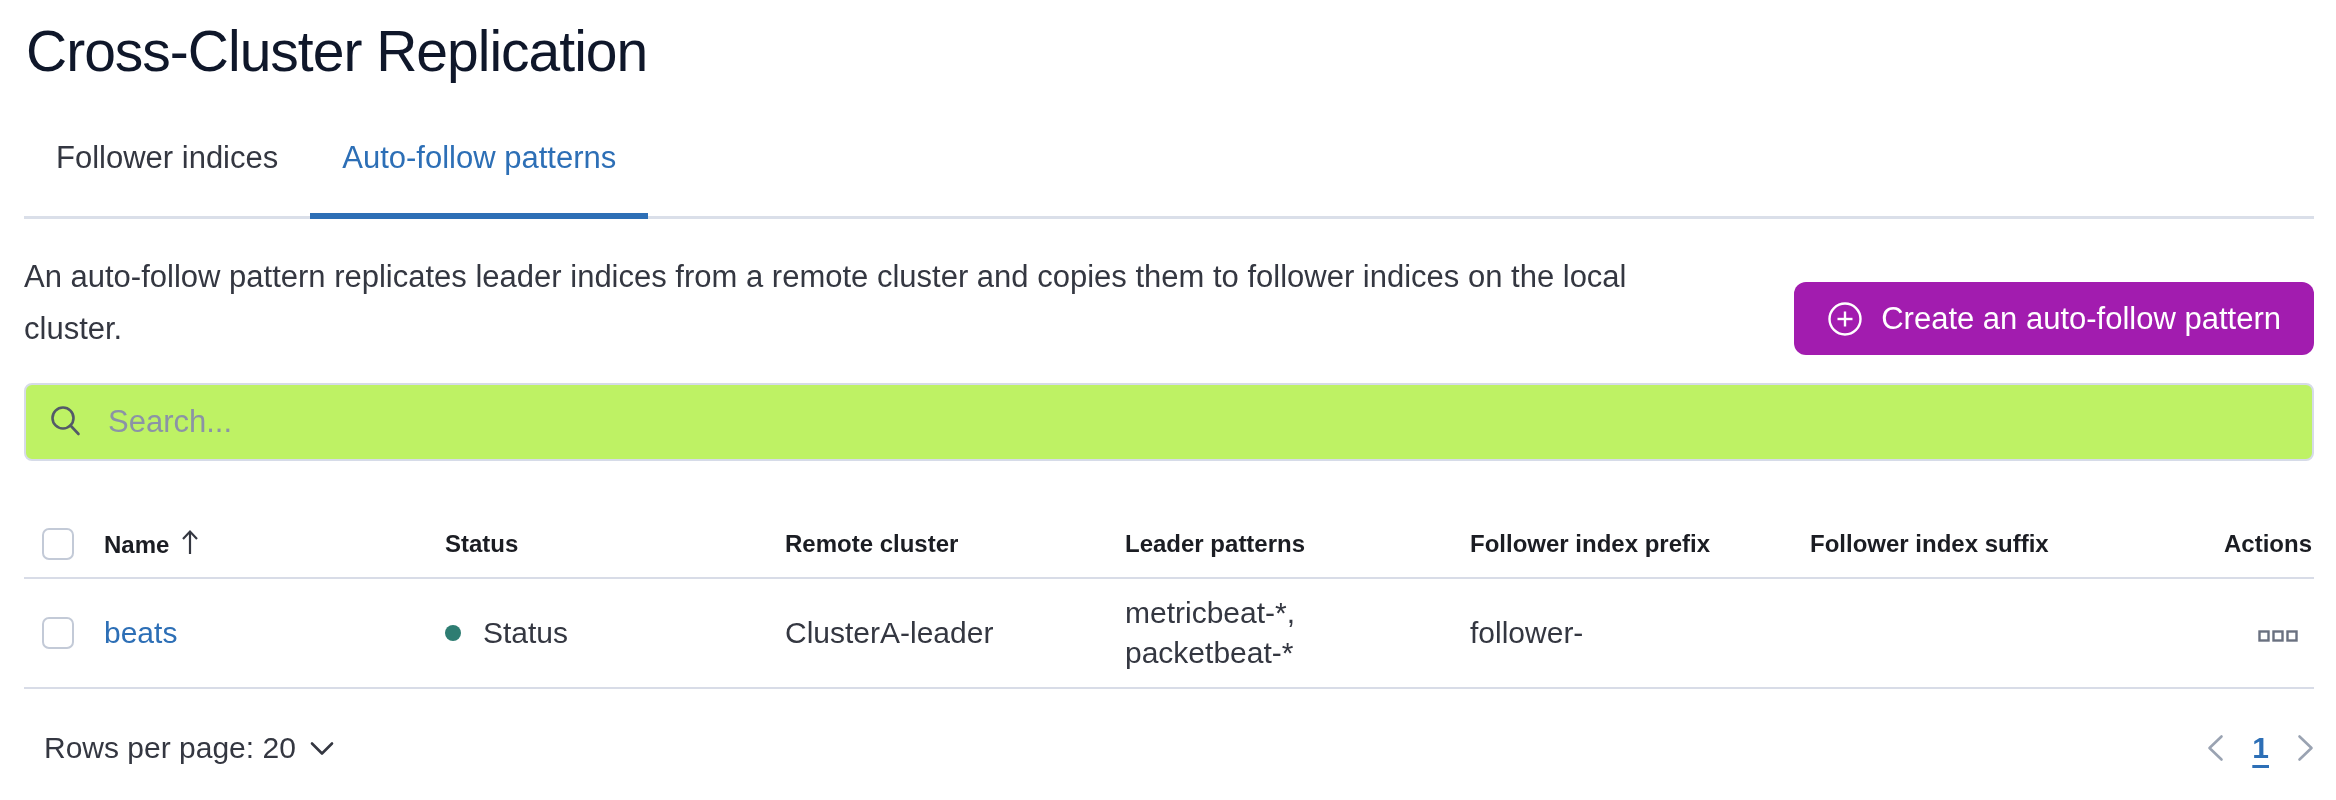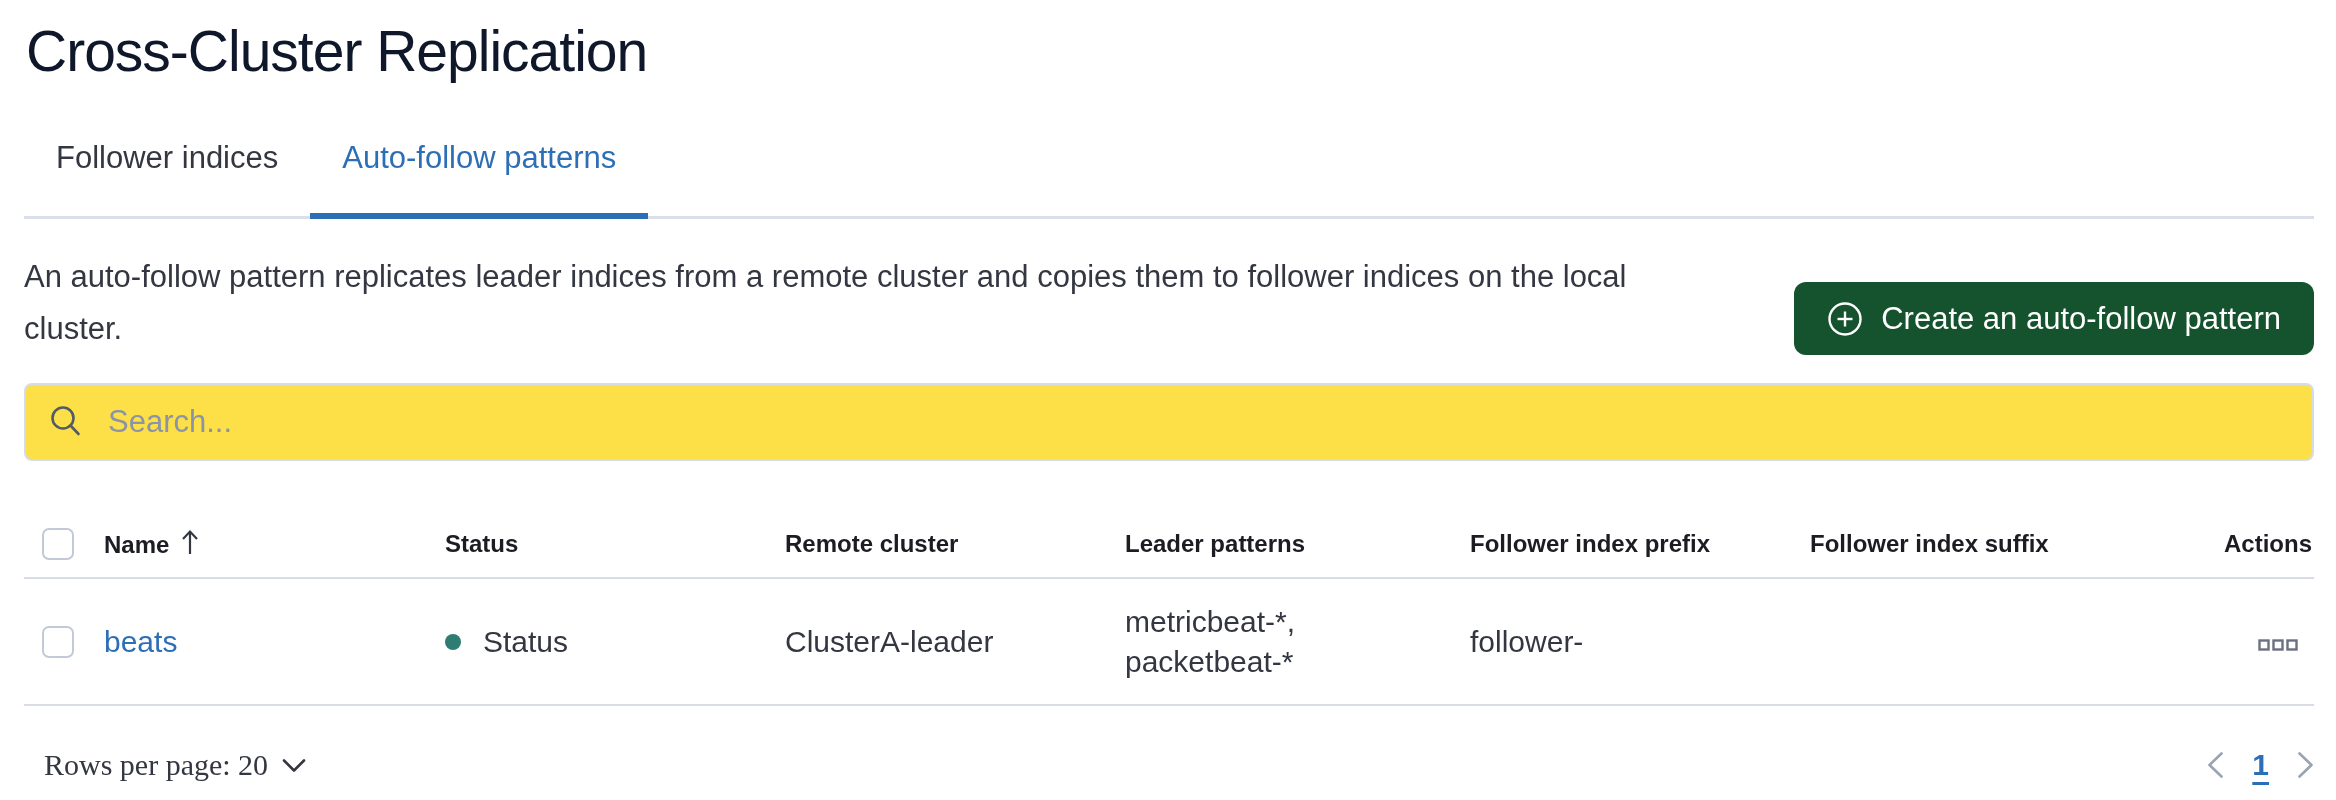--- a/index.html
+++ b/index.html
@@ -31,31 +31,31 @@
     content: ""; position: absolute; left: 0; right: 0; bottom: -3px;
     height: 6px; background: #2d6fb6;
   }
   
   .desc-row { display: flex; align-items: flex-end; margin-top: 32px; }
   .desc { width: 1700px; margin: 0; font-size: 31px; line-height: 52px; color: #343741; }
   .create-btn {
     margin-left: auto; margin-top: 5px;
     display: flex; align-items: center; gap: 18px;
     height: 73px; padding: 0 33px;
-    background: #14532d; color: #fff;
+    background: #a21caf; color: #fff;
     border: none; border-radius: 12px;
     font-family: inherit; font-size: 31px; line-height: 1;
     cursor: pointer; white-space: nowrap;
   }
   
   .search-box {
     margin-top: 28px; height: 78px;
     display: flex; align-items: center;
     padding: 0 22px;
-    background: #fde047;
+    background: #bef264;
     border: 2px solid #d6dbe8; border-radius: 8px;
   }
   .search-box svg { flex: 0 0 auto; margin-right: 22px; }
   .search-input {
     flex: 1; height: 60px;
     background: transparent; border: none; outline: none;
     font-family: inherit; font-size: 31px; color: #343741;
   }
   .search-input::placeholder { color: #8b93a6; }
   
@@ -66,21 +66,21 @@
   .ccr-table thead tr { height: 68px; }
   .ccr-table th {
     text-align: left; vertical-align: middle;
     font-size: 24px; font-weight: 700; color: #1b1d23;
     padding: 0 0 0 20px;
     border-bottom: 2px solid #d8dce7;
     white-space: nowrap; overflow: hidden;
   }
   .ccr-table th.col-check, .ccr-table td.col-check { padding-left: 18px; }
   .ccr-table th.col-actions, .ccr-table td.col-actions { text-align: right; padding-right: 2px; }
-  .ccr-table tbody tr { height: 127px; }
+  .ccr-table tbody tr { height: 110px; }
   .ccr-table td {
     vertical-align: middle; font-size: 30px; color: #343741;
     padding: 0 0 0 20px;
     border-bottom: 2px solid #d8dce7;
   }
   .checkbox {
     width: 32px; height: 32px;
     border: 2px solid #c3cad7; border-radius: 7px;
     background: #fff; cursor: pointer;
   }
@@ -93,21 +93,21 @@
   }
   .leader-line { line-height: 40px; }
   .actions-btn {
     background: none; border: none; padding: 0; margin-right: 14px;
     cursor: pointer; line-height: 0;
   }
   
   .footer { display: flex; align-items: center; margin-top: 36px; height: 46px; }
   .rows-per-page {
     display: flex; align-items: center; gap: 14px;
-    margin-left: 20px; font-size: 30px; color: #343741; cursor: pointer; font-family: Liberation Serif, serif;
+    margin-left: 20px; font-size: 30px; color: #343741; cursor: pointer;
   }
   .pagination { margin-left: auto; display: flex; align-items: center; gap: 28px; }
   .page-btn { background: none; border: none; padding: 0; cursor: pointer; line-height: 0; }
   .page-num {
     font-size: 30px; font-weight: 700; color: #2d6fb6;
     text-decoration: underline; text-underline-offset: 7px;
     text-decoration-thickness: 3px; cursor: pointer;
   }
 </style>
 </head>

